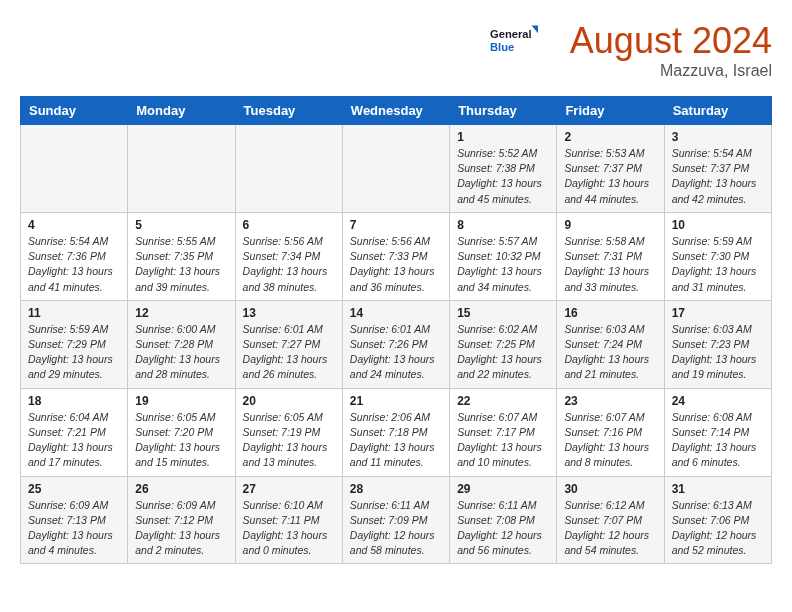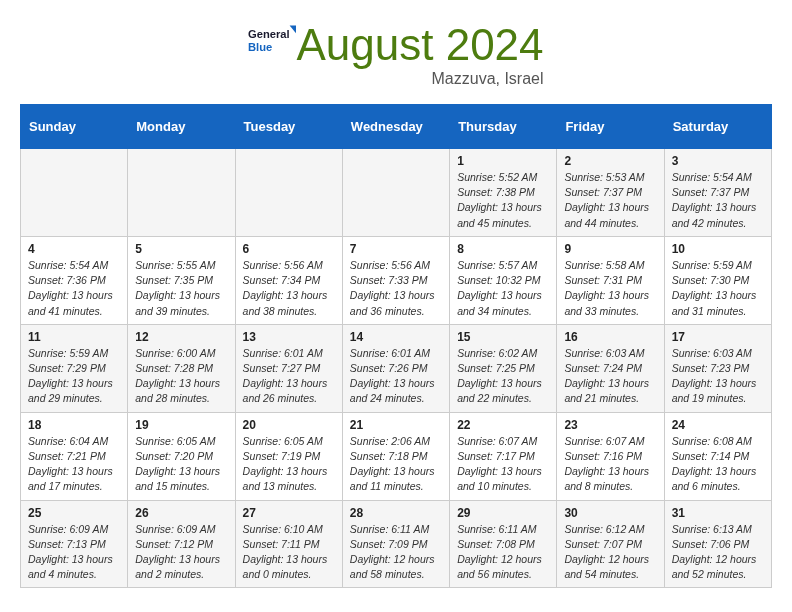--- a/index.html
+++ b/index.html
@@ -5,53 +5,54 @@
     * { box-sizing: border-box; margin: 0; padding: 0; }
     body {
       font-family: Arial, sans-serif;
       background: #fff;
       width: 792px;
       min-height: 612px;
       padding: 20px;
     }
     .header {
       display: flex;
-      justify-content: center;
+      justify-content: flex-end;
       align-items: flex-start;
       margin-bottom: 16px;
     }
     .logo {
       display: flex;
       align-items: center;
       gap: 4px;
     }
     .title-block {
       text-align: right;
     }
     .main-title {
-      font-size: 44px;
+      font-size: 36px;
       font-weight: normal;
-      color: #4d7c0f;
+      color: #c2410c;
+      margin-left: 32px;
     }
     .subtitle {
       font-size: 16px;
       color: #555;
     }
     table {
       width: 100%;
       border-collapse: collapse;
     }
     thead tr {
       background: #1565c0;
     }
     thead th {
       color: #fff;
       font-size: 13px;
       font-weight: bold;
-      padding: 14px 8px;
+      padding: 6px 8px;
       text-align: left;
       border: 1px solid #1565c0;
     }
     tbody tr {
       vertical-align: top;
     }
     tbody td {
       border: 1px solid #ccc;
       padding: 5px 7px;
       font-size: 11px;

